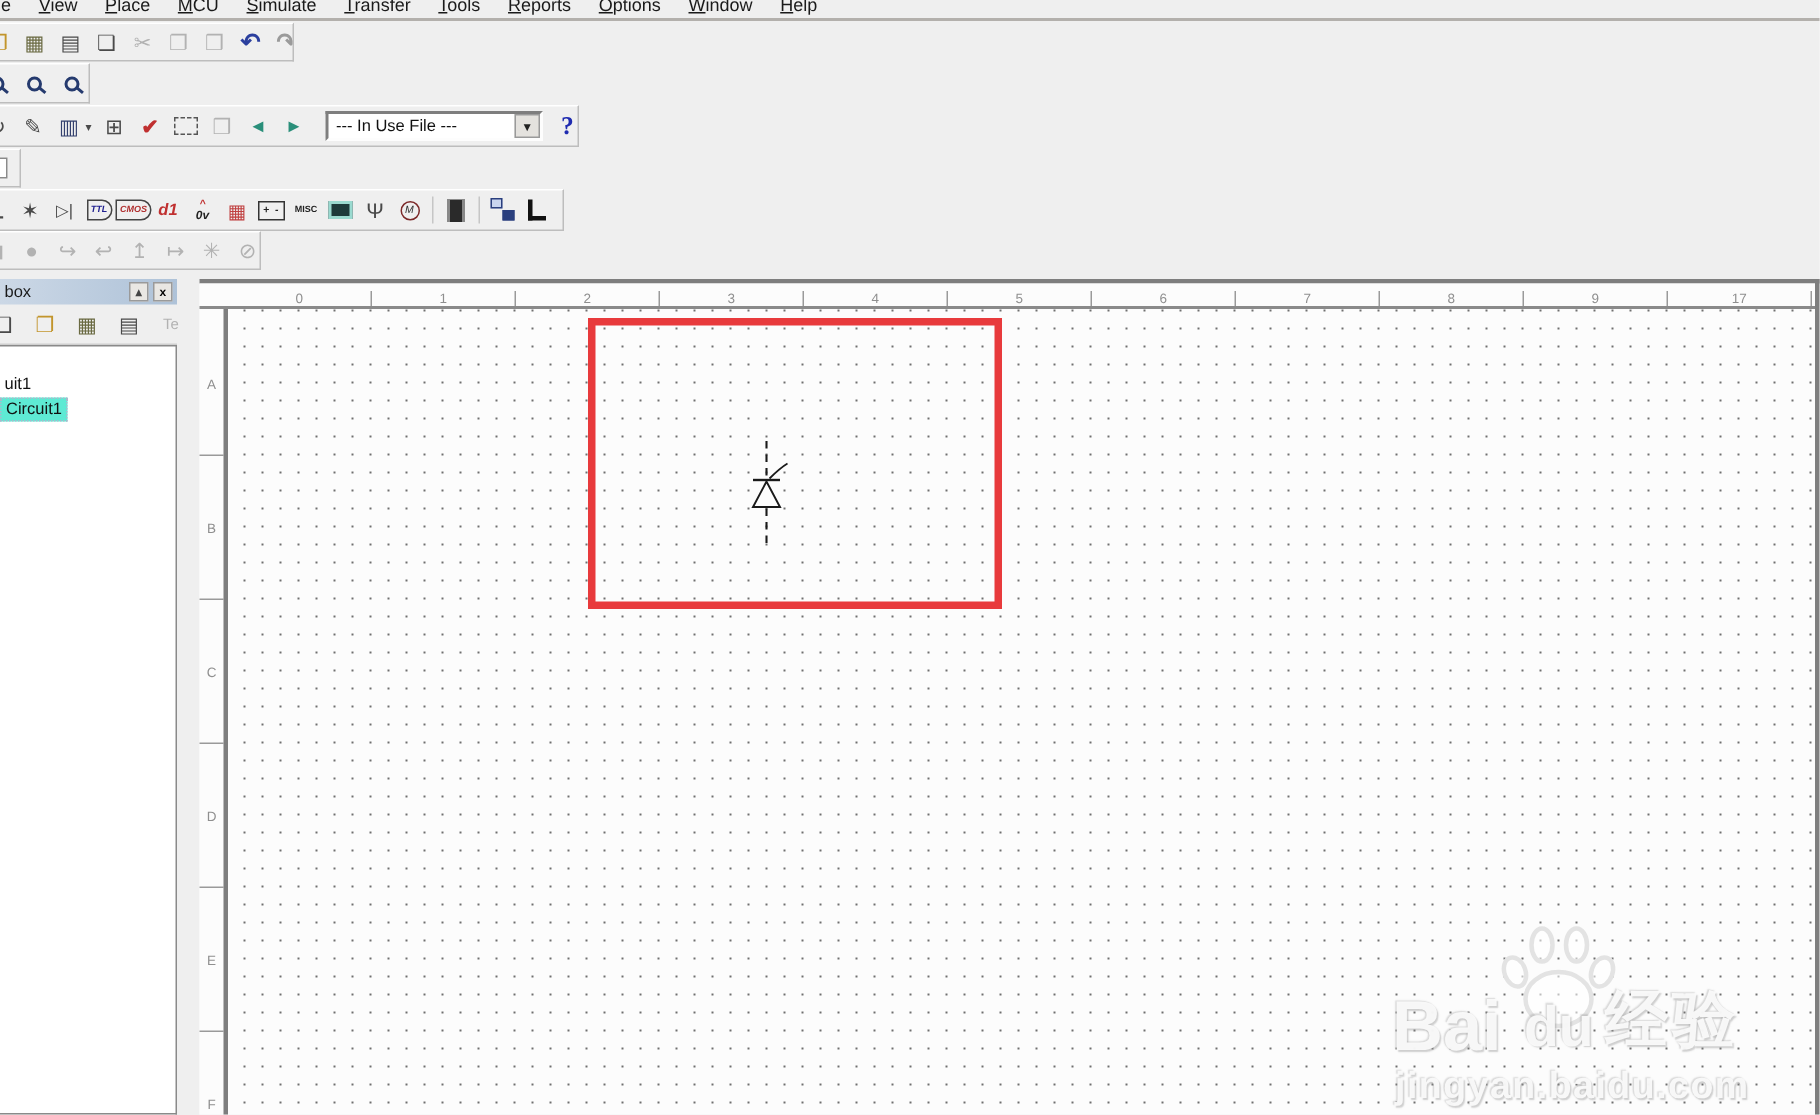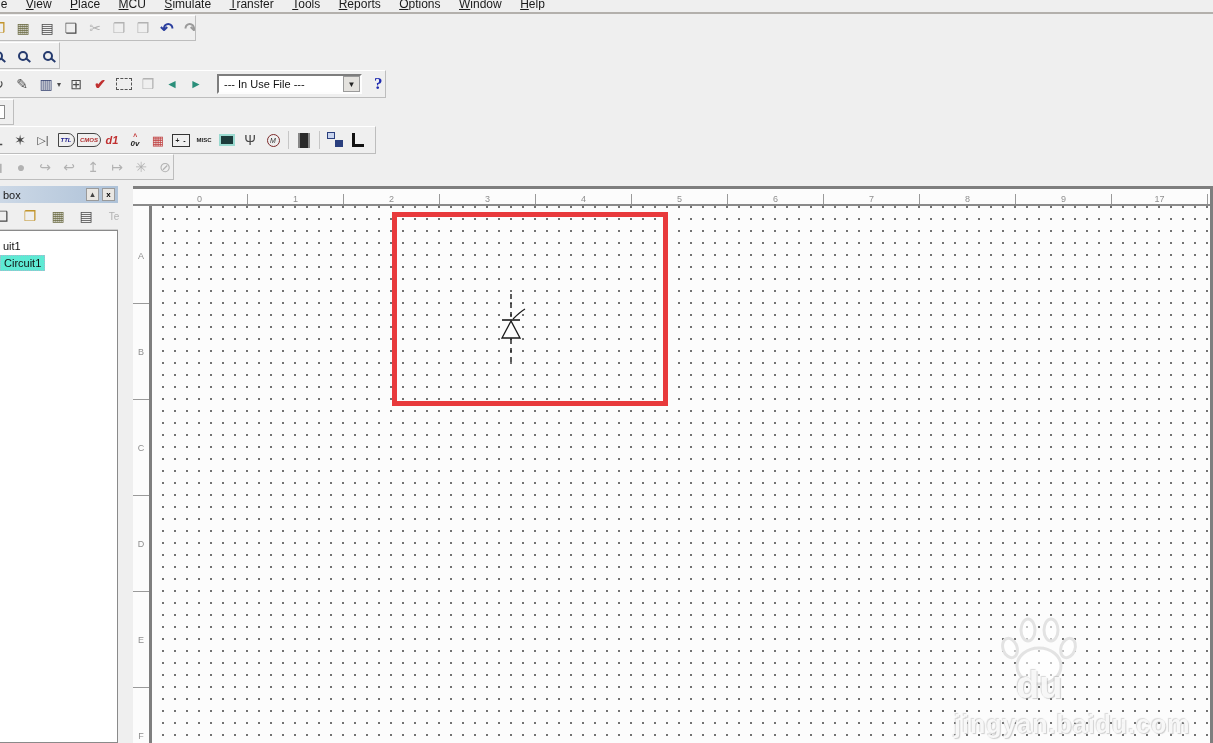--- a/index.html
+++ b/index.html
@@ -57,21 +57,21 @@
   #panel { left:0; top:186px; width:118px; height:643px; background:#efefef; }
   #panel-title { position:absolute; left:0; top:0; width:118px; height:17px;
     background:linear-gradient(90deg,#ccd8e6,#aec2d8); display:flex; align-items:center;
     font-size:11px; color:#1a1a1a; padding-left:3px; }
   .cap-btn { position:absolute; top:2px; width:13px; height:13px; background:#e9e7e3;
     border:1px solid #9a9a9a; font-size:8px; display:flex; align-items:center; justify-content:center;
     color:#444; font-weight:bold; }
   #panel-toolbar { position:absolute; left:0; top:17px; width:118px; height:27px;
     display:flex; align-items:center; gap:6px; border-bottom:1px solid #cfcfcf; }
   #panel-tree { position:absolute; left:0; top:44px; width:118px; height:513px; background:#fff;
-    border:1px solid #8a8a8a; border-left:none; font-size:11px; color:#111; padding-top:6px; }
+    border:1px solid #8a8a8a; border-left:none; font-size:11px; color:#111; padding-top:16px; }
   .tree-item { padding:1px 3px; margin:2px 0; width:fit-content; white-space:nowrap; }
   .tree-item.sel { background:#5eead4; border:1px dotted #aab8cc; }
 
   
   #canvaswin { left:133px; top:186px; width:1080px; height:557px; background:#fbfbfb; }
   #cw-topborder { position:absolute; left:0; top:0; width:1080px; height:3px; background:#7e7e7e; }
   #cw-rightborder { position:absolute; right:0; top:0; width:3px; height:557px; background:#7e7e7e; }
   #hruler { position:absolute; left:0; top:3px; width:1077px; height:17px; background:#fcfcfc;
     border-bottom:2px solid #8a8a8a; }
   #hruler .cells { position:absolute; left:19px; bottom:0; height:10px; display:flex; }
@@ -89,21 +89,21 @@
   #redbox { position:absolute; left:240px; top:6px; width:276px; height:194px;
     border:5px solid #e83a3c; }
 
   
   #watermark { position:absolute; left:768px; top:406px; width:290px; height:130px; }
   .wm { color:rgba(250,250,250,0.95);
     text-shadow:1px 1px 1px rgba(150,150,150,0.45), -1px -1px 1px rgba(150,150,150,0.35); }
   #wm-bai  { position:absolute; left:8px;  top:44px; font-size:47px; font-weight:bold; }
   #wm-du   { position:absolute; left:96px; top:52px; font-size:38px; font-weight:bold; }
   #wm-cn   { position:absolute; left:150px; top:40px; font-size:42px; font-weight:bold; letter-spacing:3px; }
-  #wm-url  { position:absolute; left:10px; top:98px; font-size:25px; font-weight:bold; letter-spacing:1px;margin-left:24px; }
+  #wm-url  { position:absolute; left:10px; top:98px; font-size:25px; font-weight:bold; letter-spacing:1px; }
 </style>
 </head>
 <body>
 
 <div id="menubar" class="abs">
   <div class="inner">
     <span class="menu-item">File</span>
     <span class="menu-item">View</span>
     <span class="menu-item">Place</span>
     <span class="menu-item">MCU</span>
@@ -281,28 +281,30 @@
 
     <svg width="44" height="84" style="position:absolute; left:338px; top:82px;">
       <line x1="21" y1="6" x2="21" y2="31" stroke="#1a1a1a" stroke-width="1.4" stroke-dasharray="5,4"></line>
       <path d="M23 31 Q30 24 35 21" stroke="#1a1a1a" stroke-width="1.2" fill="none"></path>
       <line x1="12" y1="32" x2="30" y2="32" stroke="#1a1a1a" stroke-width="1.6"></line>
       <path d="M21 33 L12 50 L30 50 Z" fill="#fdfdfd" stroke="#1a1a1a" stroke-width="1.3"></path>
       <line x1="21" y1="51" x2="21" y2="78" stroke="#1a1a1a" stroke-width="1.4" stroke-dasharray="5,4"></line>
     </svg>
 
     <div id="watermark">
+      <span id="wm-bai" class="wm">Bai</span>
       <svg width="86" height="78" style="position:absolute; left:76px; top:2px;">
         <g stroke="#e3e3e3" stroke-width="3" fill="rgba(255,255,255,0.55)">
           <ellipse cx="43" cy="52" rx="22" ry="18"></ellipse>
           <ellipse cx="14" cy="34" rx="7" ry="10" transform="rotate(-20 14 34)"></ellipse>
           <ellipse cx="32" cy="16" rx="7" ry="11"></ellipse>
           <ellipse cx="55" cy="16" rx="7" ry="11"></ellipse>
           <ellipse cx="72" cy="34" rx="7" ry="10" transform="rotate(20 72 34)"></ellipse>
         </g>
       </svg>
       <span id="wm-du" class="wm">du</span>
+      <span id="wm-cn" class="wm">经验</span>
       <span id="wm-url" class="wm">jingyan.baidu.com</span>
     </div>
   </div>
 
   <div id="cw-rightborder"></div>
 </div>
 
 </body></html>

